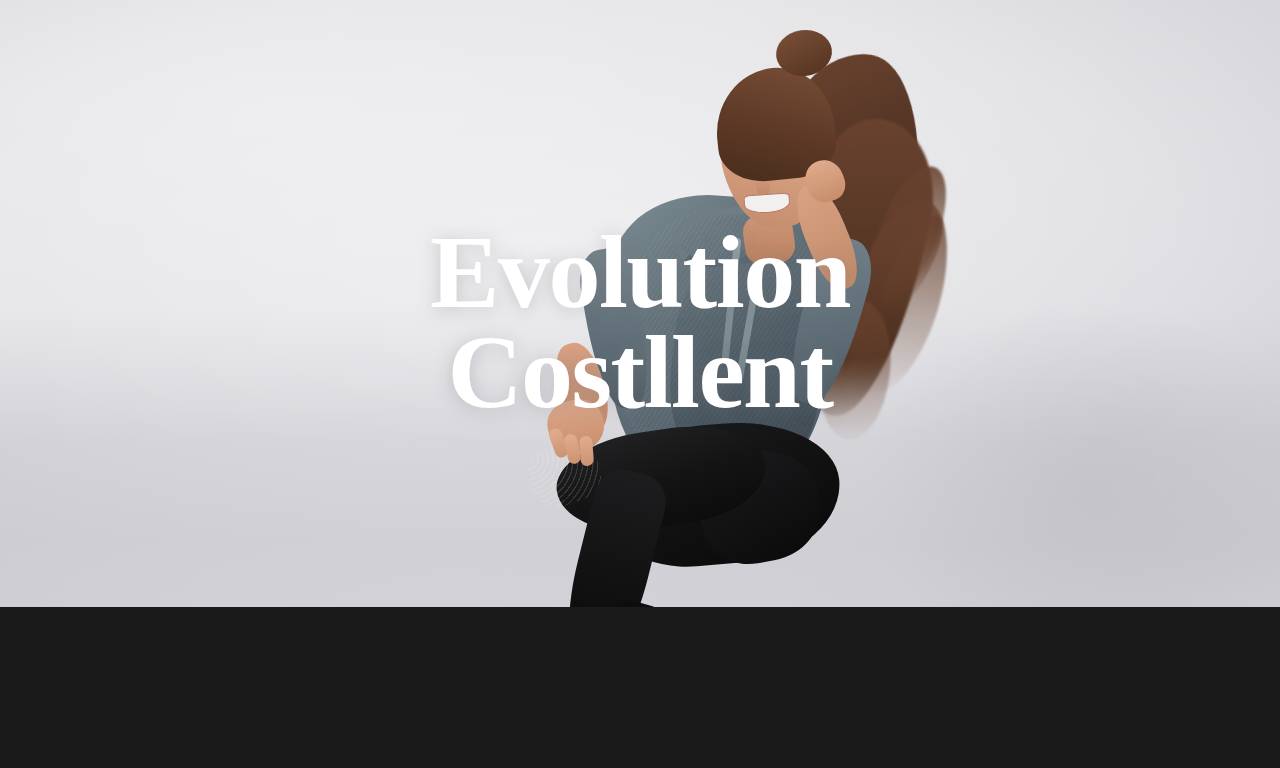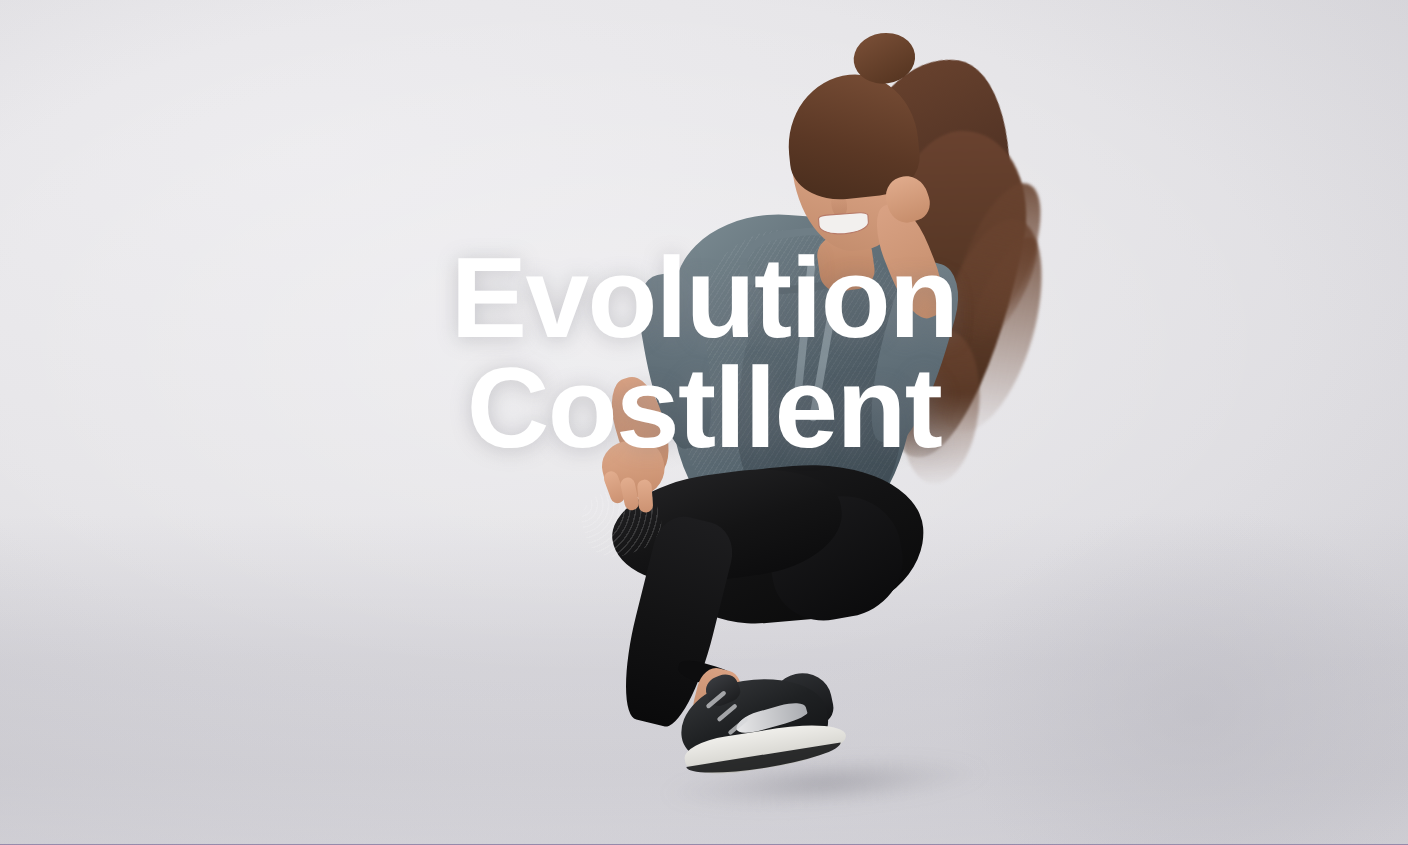--- a/index.html
+++ b/index.html
@@ -4,24 +4,24 @@
 <title>Athleisure Hero Banner</title>
 <style>
   html, body {
     margin: 0;
     padding: 0;
     background: #1a1a1a;
   }
   .stage {
     position: relative;
     width: 1280px;
-    height: 768px;
+    height: 607px;
     overflow: hidden;
-    font-family: Liberation Sans, sans-serif;
-    background: #4c1d95;
+    font-family: Liberation Serif, serif;
+    background: #ef4444;
   }
 
   
   .backdrop {
     position: absolute;
     inset: 0;
     background:
       radial-gradient(120% 95% at 22% 18%, #ecebee 0%, #e6e5e8 42%, #dfdee2 70%, #d8d7dc 100%);
   }
   .backdrop-floor {

